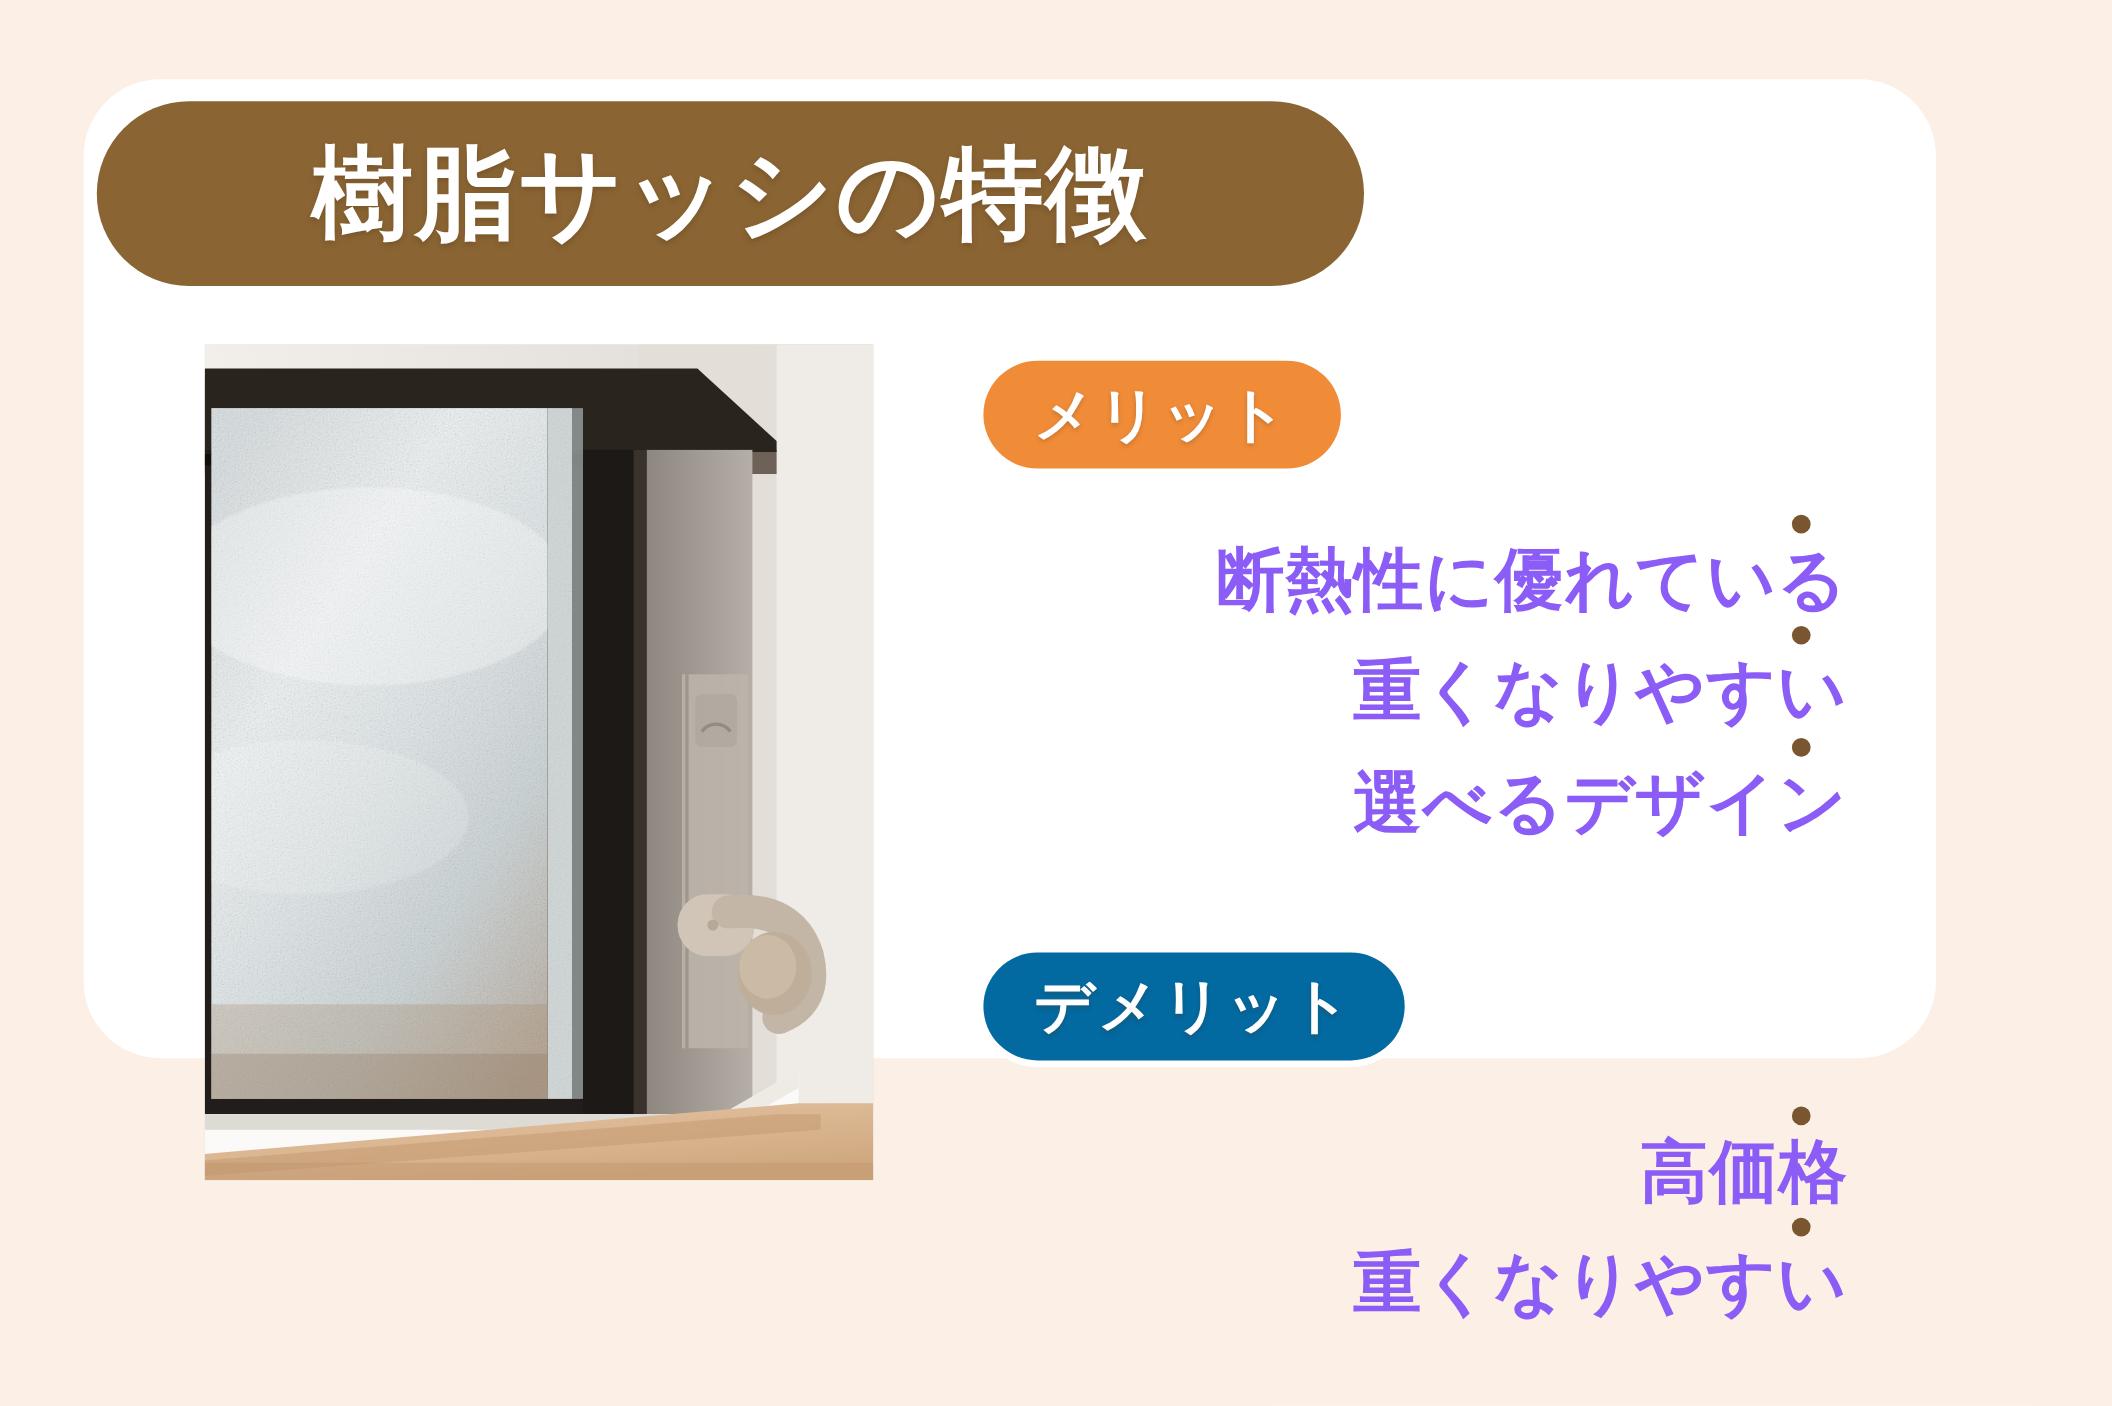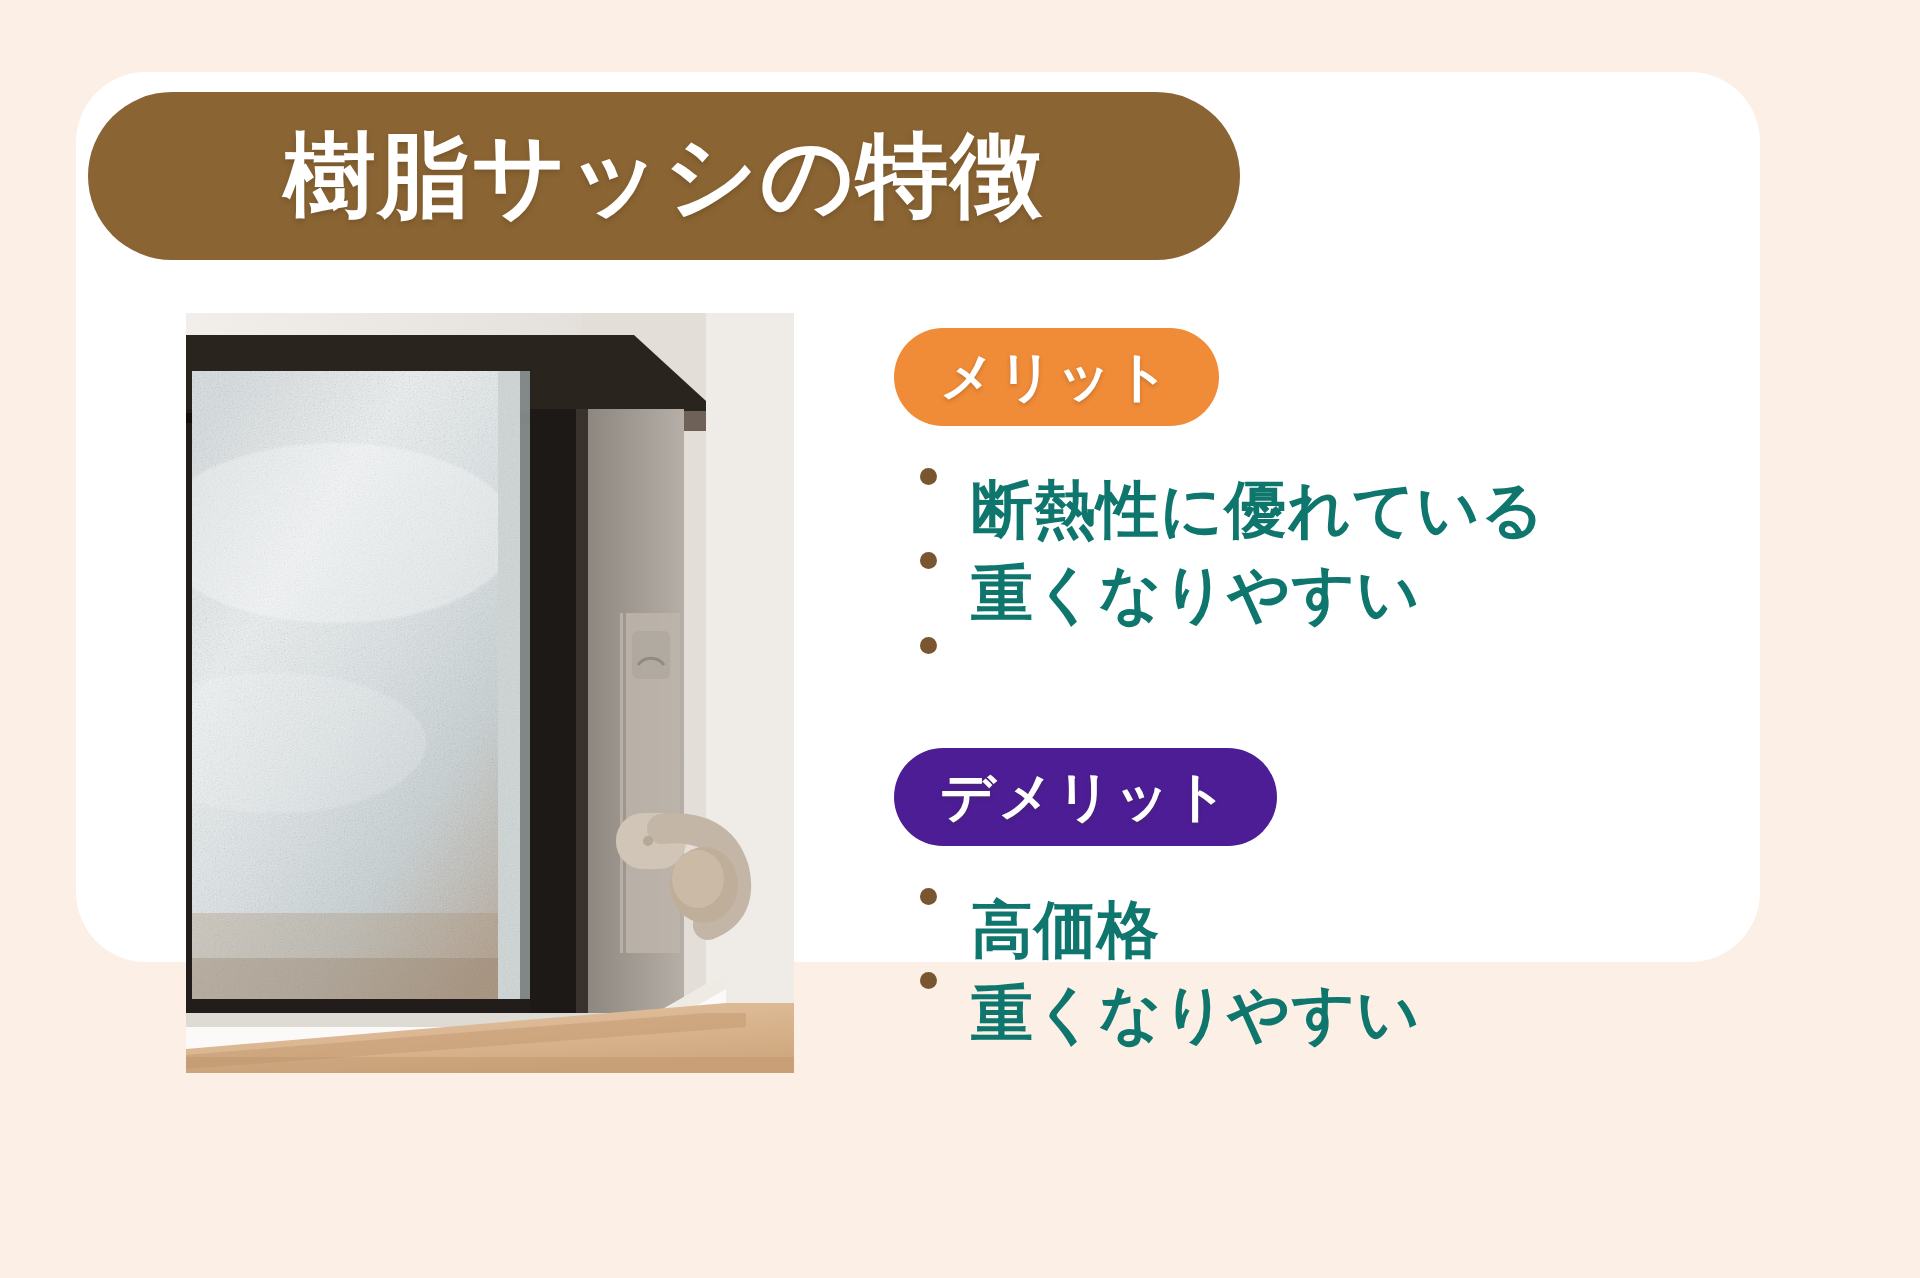--- a/index.html
+++ b/index.html
@@ -90,36 +90,37 @@
   .badge .badge-text {
     color: #FFFFFF;
     font-size: 54px;
     font-weight: bold;
     letter-spacing: 3px;
     line-height: 1;
     white-space: nowrap;
     text-shadow: 0 2px 4px rgba(70,50,20,0.25);
   }
   .badge-merit     { background: #F08B38; }
-  .badge-demerit   { background: #4c1d95; }
+  .badge-demerit   { background: #0369a1; }
 
   .bullet-list {
     list-style: none;
     margin-top: 42px;
     padding-left: 40px;
   }
   .bullet-list li {
     display: flex;
-    align-items: flex-start;
-    color: #0f766e;
+    align-items: flex-end;
+    color: #8b5cf6;
     font-size: 62px;
     font-weight: bold;
     line-height: 1.36;
     letter-spacing: 1px;
     white-space: nowrap;
+    flex-direction: column;
   }
   .bullet-list li .dot {
     width: 17px;
     height: 17px;
     border-radius: 50%;
     background: #7A5630;
     flex: 0 0 auto;
     margin-right: 34px;
   }
 
@@ -239,20 +240,21 @@
     <li>
       <span class="dot"></span>
       <span>断熱性に優れている</span>
     </li>
     <li>
       <span class="dot"></span>
       <span>重くなりやすい</span>
     </li>
     <li>
       <span class="dot"></span>
+      <span>選べるデザイン</span>
     </li>
   </ul>
 
   <div class="group-gap"></div>
 
   
   <div class="badge badge-demerit">
     <span class="badge-text">デメリット</span>
   </div>
   <ul class="bullet-list">

